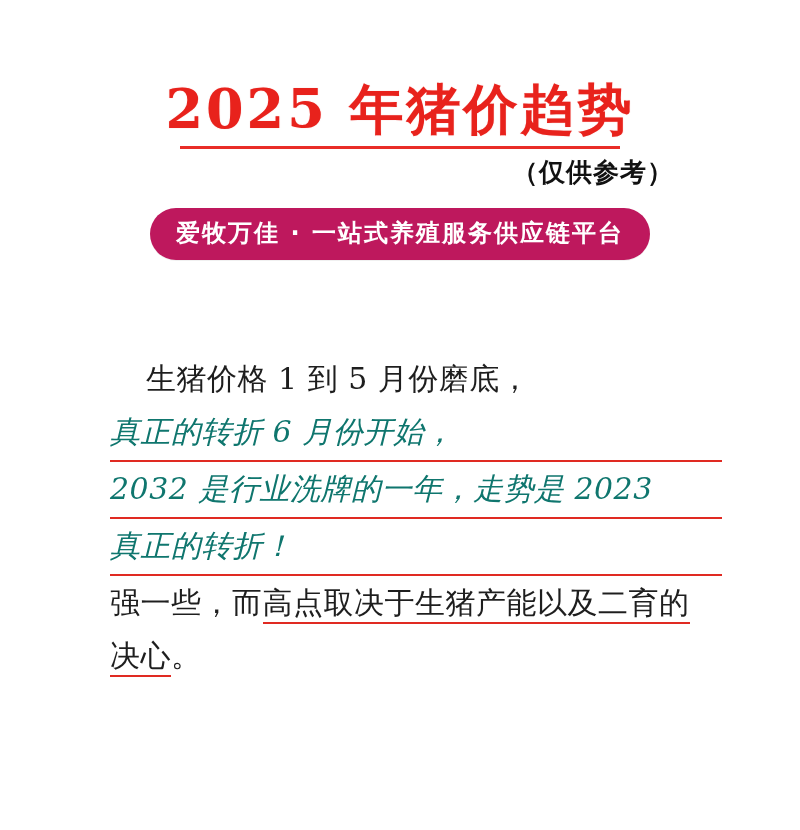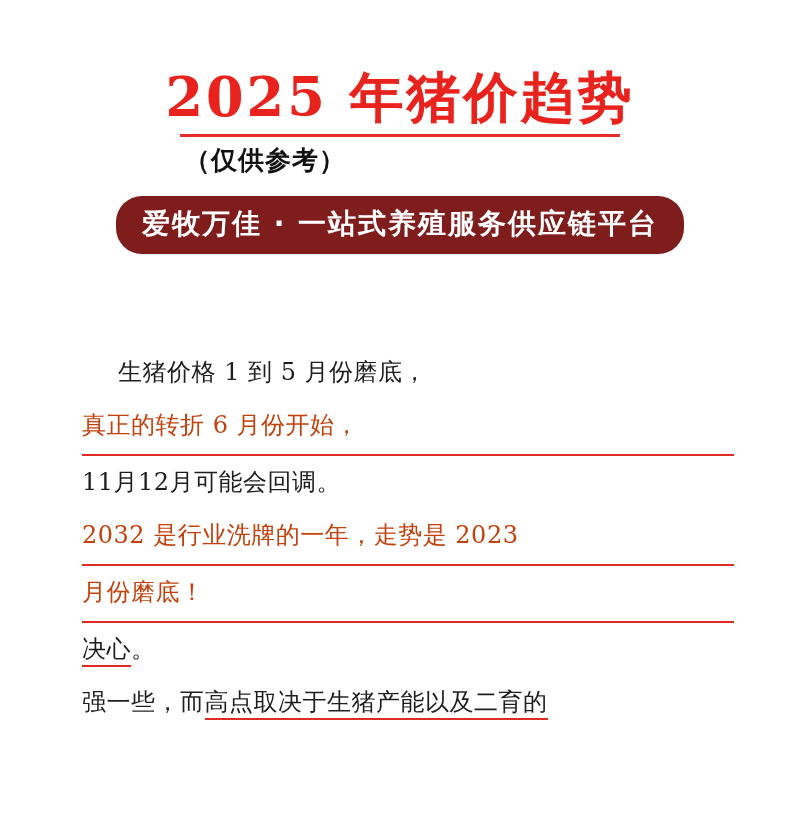--- a/index.html
+++ b/index.html
@@ -14,21 +14,21 @@
     color: #1a1a1a;
     position: relative;
     overflow: hidden;
   }
 
   .page {
     width: 800px;
     height: 830px;
     position: relative;
     box-sizing: border-box;
-    padding: 4px;
+    padding: 16px;
   }
 
   
   .header {
     padding-top: 62px;
     text-align: center;
   }
   .main-title {
     font-family: "DejaVu Serif", "Liberation Serif", serif;
     font-size: 54px;
@@ -40,75 +40,76 @@
     text-shadow: 0 0 1px rgba(232,34,28,0.35);
   }
   .title-underline {
     width: 440px;
     height: 3px;
     background: #e8221c;
     margin: 6px auto 0 auto;
     opacity: 0.95;
   }
   .subtitle-row {
-    text-align: left;
+    text-align: right;
     margin-top: 6px;
     padding-right: 110px;
   }
   .subtitle {
     display: inline-block;
     font-family: "DejaVu Sans", "Liberation Sans", sans-serif;
     font-size: 26px;
     font-weight: 700;
     color: #111111;
     letter-spacing: 1px;
     margin-left: 180px;
   }
 
   
   .banner-wrap {
     margin-top: 18px;
     text-align: center;
   }
   .banner {
     display: inline-block;
-    background: #7f1d1d;
+    background: #be185d;
     color: #ffffff;
     font-family: "DejaVu Sans", "Liberation Sans", sans-serif;
     font-weight: 700;
-    font-size: 28px;
+    font-size: 24px;
     letter-spacing: 2px;
     padding: 9px 26px 11px 26px;
     border-radius: 26px;
     box-shadow: 0 1px 0 rgba(0,0,0,0.06);
     white-space: nowrap;
   }
 
   
   .body-block {
-    margin: 92px 0 0 0;
+    margin: 92px 0 0 16px;
     padding: 0 62px 0 78px;
     font-family: "DejaVu Serif", "Liberation Serif", serif;
-    font-size: 24px;
+    font-size: 30px;
     line-height: 53px;
     color: #1e1e1e;
     letter-spacing: 0.5px;
   }
   .body-block p {
     margin: 0;
   }
   .ln {
     display: block;
     white-space: nowrap;
   }
   .indent {
     padding-left: 36px;
   }
   .red {
-    color: #c2410c;
+    color: #0f766e;
+    font-style: italic;
   }
   .u {
     border-bottom: 2px solid #e02a22;
     padding-bottom: 2px;
   }
   .u-black {
     border-bottom: 2px solid #e02a22;
     padding-bottom: 2px;
   }
 </style>
@@ -126,23 +127,22 @@
   </div>
 
   <div class="banner-wrap">
     <div class="banner">爱牧万佳 · 一站式养殖服务供应链平台</div>
   </div>
 
   <div class="body-block">
     <p>
       <span class="ln indent">生猪价格 1 到 5 月份磨底，</span>
       <span class="ln red u">真正的转折 6 月份开始，</span>
-      <span class="ln">11月12月可能会回调。</span>
       <span class="ln red u">2032 是行业洗牌的一年，走势是 2023</span>
-      <span class="ln red u">月份磨底！</span>
+      <span class="ln red u">真正的转折！</span>
     </p>
     <p>
+      <span class="ln"><span>强一些，而</span><span class="u-black">高点取决于生猪产能以及二育的</span></span>
       <span class="ln"><span class="u-black">决心</span><span>。</span></span>
-      <span class="ln"><span>强一些，而</span><span class="u-black">高点取决于生猪产能以及二育的</span></span>
     </p>
   </div>
 
 </div>
 
 </body></html>

